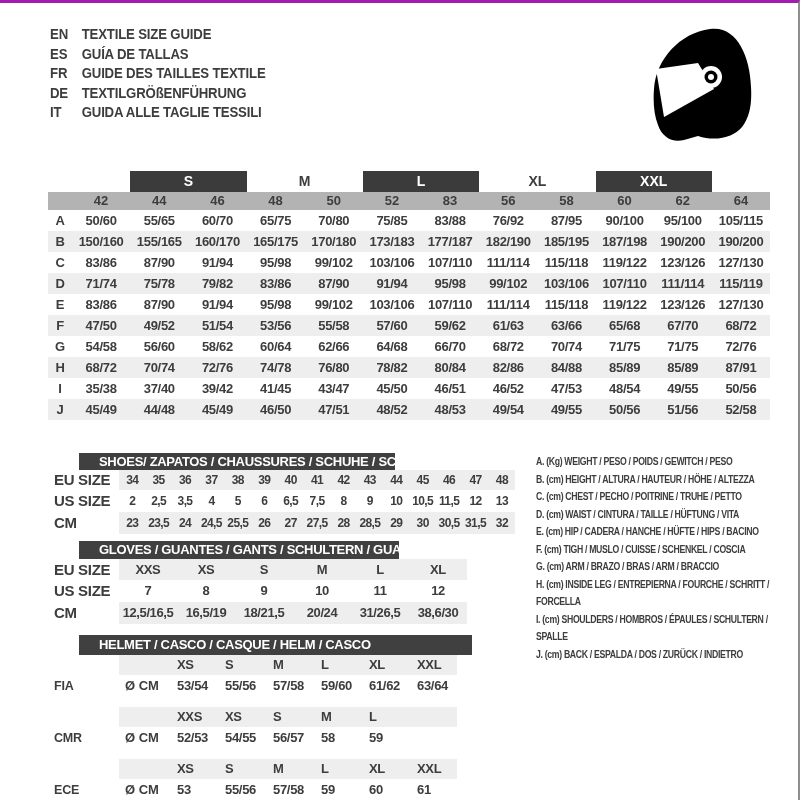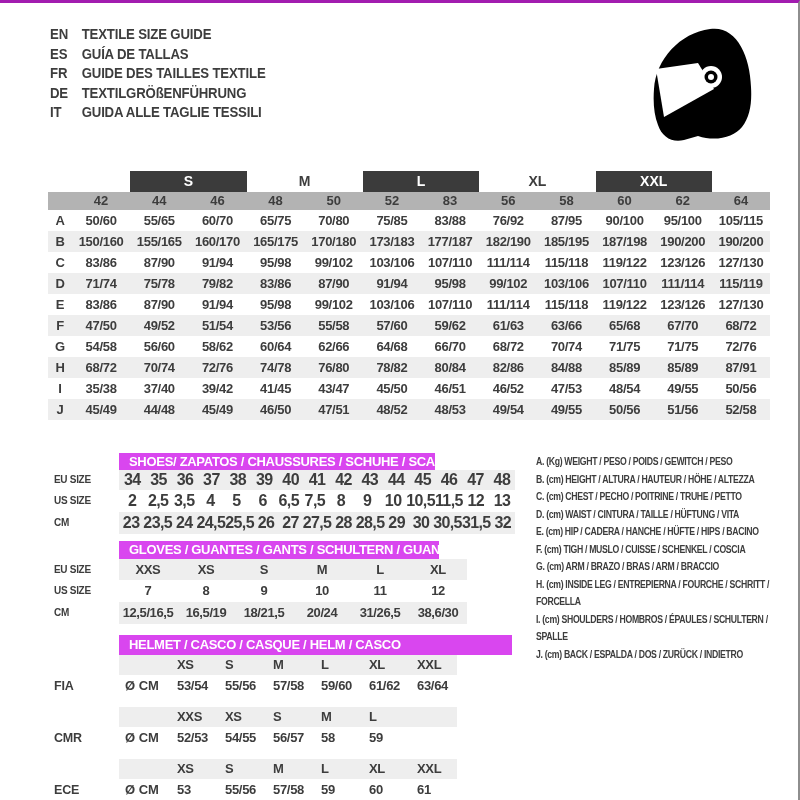--- a/index.html
+++ b/index.html
@@ -23,37 +23,37 @@
   .group-cell{font-size:14px;text-align:center;line-height:21px;letter-spacing:0}
   .group-cell.dark{background:#3b3b3b;color:#fff}
   .sizes-row{height:18px;background:#b3b3b3}
   .sizes-row div{font-size:13px;line-height:18px;text-align:center}
   .data-row{height:21px}
   .data-row div{font-size:13px;line-height:21px;text-align:center;letter-spacing:-0.3px;white-space:nowrap}
   .data-row.stripe{background:#eeeeee}
 
   
   .subtable{position:absolute;left:48px}
-  .bar{margin-left:71px;background:#d946ef;color:#fff;white-space:nowrap;
-       font-size:13px;letter-spacing:-0.3px;padding-left:10px}
+  .bar{margin-left:31px;background:#404040;color:#fff;white-space:nowrap;
+       font-size:13px;letter-spacing:-0.3px;padding-left:20px}
   #shoes{top:450px;width:467px}
   #shoes .bar{height:17px;line-height:17px;width:316px}
   #gloves{top:538px;width:419px}
   #gloves .bar{height:18px;line-height:18px;width:320px}
   #helm{top:632px;width:409px}
   #helm .bar{height:20px;line-height:20px;width:393px}
 
   .srow{display:flex}
-  .srow .lbl{width:71px;font-size:10px;letter-spacing:-0.3px;padding-left:6px;white-space:nowrap}
+  .srow .lbl{width:71px;font-size:15px;letter-spacing:-0.3px;padding-left:6px;white-space:nowrap}
   .srow .cells{flex:1;display:flex}
   .srow .cells.gray{background:#eeeeee}
   .srow .cells div{flex:1;text-align:center;white-space:nowrap}
   #shoes .srow{height:20px;line-height:20px}
   #shoes .srow.tall{height:22px;line-height:22px}
-  #shoes .cells div{font-size:16px;letter-spacing:-0.6px}
+  #shoes .cells div{font-size:12px;letter-spacing:-0.6px}
   #gloves .srow{height:21px;line-height:21px}
   #gloves .srow.tall{height:22px;line-height:22px}
   #gloves .cells div{font-size:13px;letter-spacing:-0.4px}
 
   .hrow{display:flex}
   .hrow .lbl{width:71px;font-size:12.5px;padding-left:6px;letter-spacing:-0.2px}
   .hrow .area{width:338px;display:flex}
   .hrow .area.gray{background:#eeeeee}
   .hrow .ocol{width:50px;padding-left:6px;font-size:13px;white-space:nowrap}
   .hrow .hcell{width:48px;padding-left:8px;font-size:13px;text-align:left;white-space:nowrap;letter-spacing:-0.3px}

